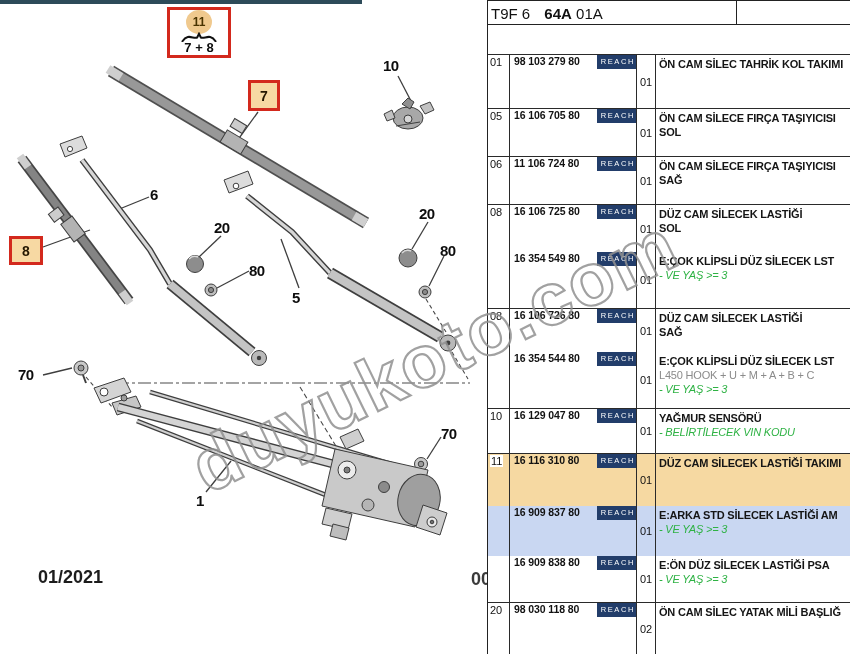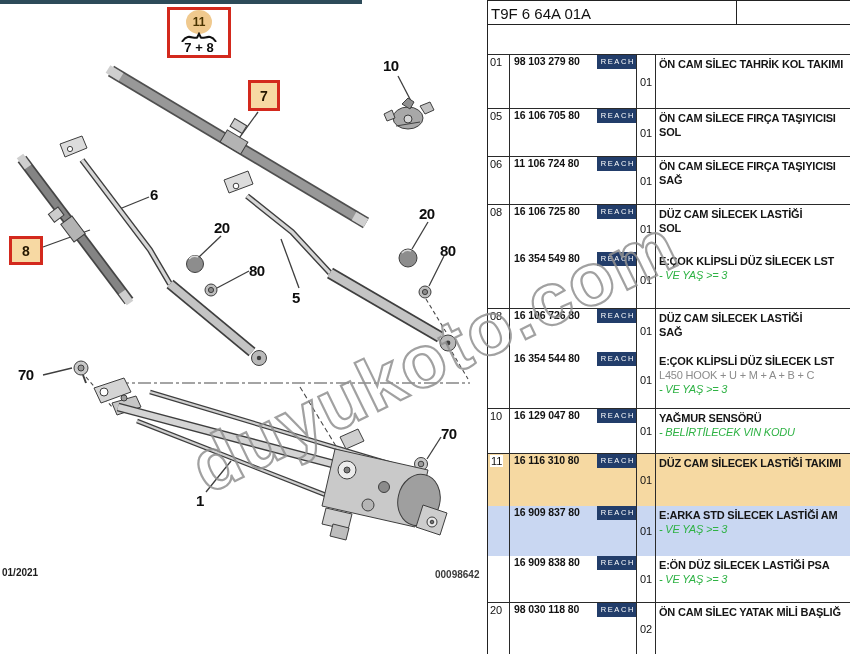--- a/index.html
+++ b/index.html
@@ -11,36 +11,36 @@
   #partsvg{position:absolute;left:0;top:0;}
   .dlabel{position:absolute;font-weight:bold;font-size:15px;color:#0d0d0d;letter-spacing:-0.5px;}
   .callout{position:absolute;border:3px solid #d3291d;background:#f7d9a3;box-sizing:border-box;
            display:flex;align-items:center;justify-content:center;font-weight:bold;font-size:14px;color:#241700;}
   .badge11{position:absolute;left:167px;top:7px;width:64px;height:51px;border:3px solid #d3291d;
            background:#fff;box-sizing:border-box;display:flex;flex-direction:column;align-items:center;}
   .b11-circle{width:26px;height:26px;border-radius:50%;background:#f0c98e;display:flex;align-items:center;
            justify-content:center;font-weight:bold;font-size:12px;color:#4a3300;margin-top:0px;}
   .b11-brace{margin-top:-2px;}
   .b11-sum{font-weight:bold;font-size:13px;color:#0d0d0d;margin-top:-2px;}
-  .ftr{position:absolute;font-weight:bold;font-size:10px;}
+  .ftr{position:absolute;font-weight:bold;font-size:18px;margin-left:36px;}
   #ftr-date{left:2px;top:567px;color:#1c1c1c;}
   #ftr-doc{left:435px;top:569px;color:#3a3a3a;}
   
   #watermark{position:absolute;left:170px;top:315px;width:520px;text-align:center;font-size:74px;
            font-weight:bold;transform:rotate(-26deg);pointer-events:none;z-index:50;
            color:rgba(150,150,150,0.30);letter-spacing:2px;white-space:nowrap;}
   @supports (-webkit-text-stroke: 2px gray){
     #watermark{color:transparent;-webkit-text-stroke:2.2px rgba(145,145,145,0.85);}
   }
   
   #rightpanel{position:absolute;left:487px;top:0;width:363px;height:654px;box-sizing:border-box;
            border-left:1px solid #222;border-top:1px solid #222;background:#fff;}
   #hdr{height:24px;box-sizing:border-box;border-bottom:1px solid #222;font-size:15px;
            padding:4px 0 0 3px;position:relative;white-space:pre;}
-  #hdr b{font-weight:normal;}
+  #hdr b{font-weight:bold;margin-left:10px;}
   #hdr .divider{position:absolute;left:248px;top:0;width:1px;height:23px;background:#222;}
   #spacer{height:29px;}
   .block{border-top:1px solid #2a2a2a;}
   .subrow{display:flex;box-sizing:border-box;}
   .c-ref{width:19px;border-right:1px solid #2a2a2a;font-size:11px;padding:1px 0 0 2px;box-sizing:content-box;}
   .c-ref .patch{background:#fff;padding:0 1px;}
   .c-part{width:127px;border-right:1px solid #2a2a2a;display:flex;align-items:flex-start;
            padding-left:4px;box-sizing:border-box;}
   .pn{flex:1;font-weight:bold;font-size:10.5px;letter-spacing:-0.1px;color:#111;white-space:nowrap;}
   .reach{background:#223d6a;color:#fff;font-size:7.5px;font-weight:normal;letter-spacing:1.6px;

